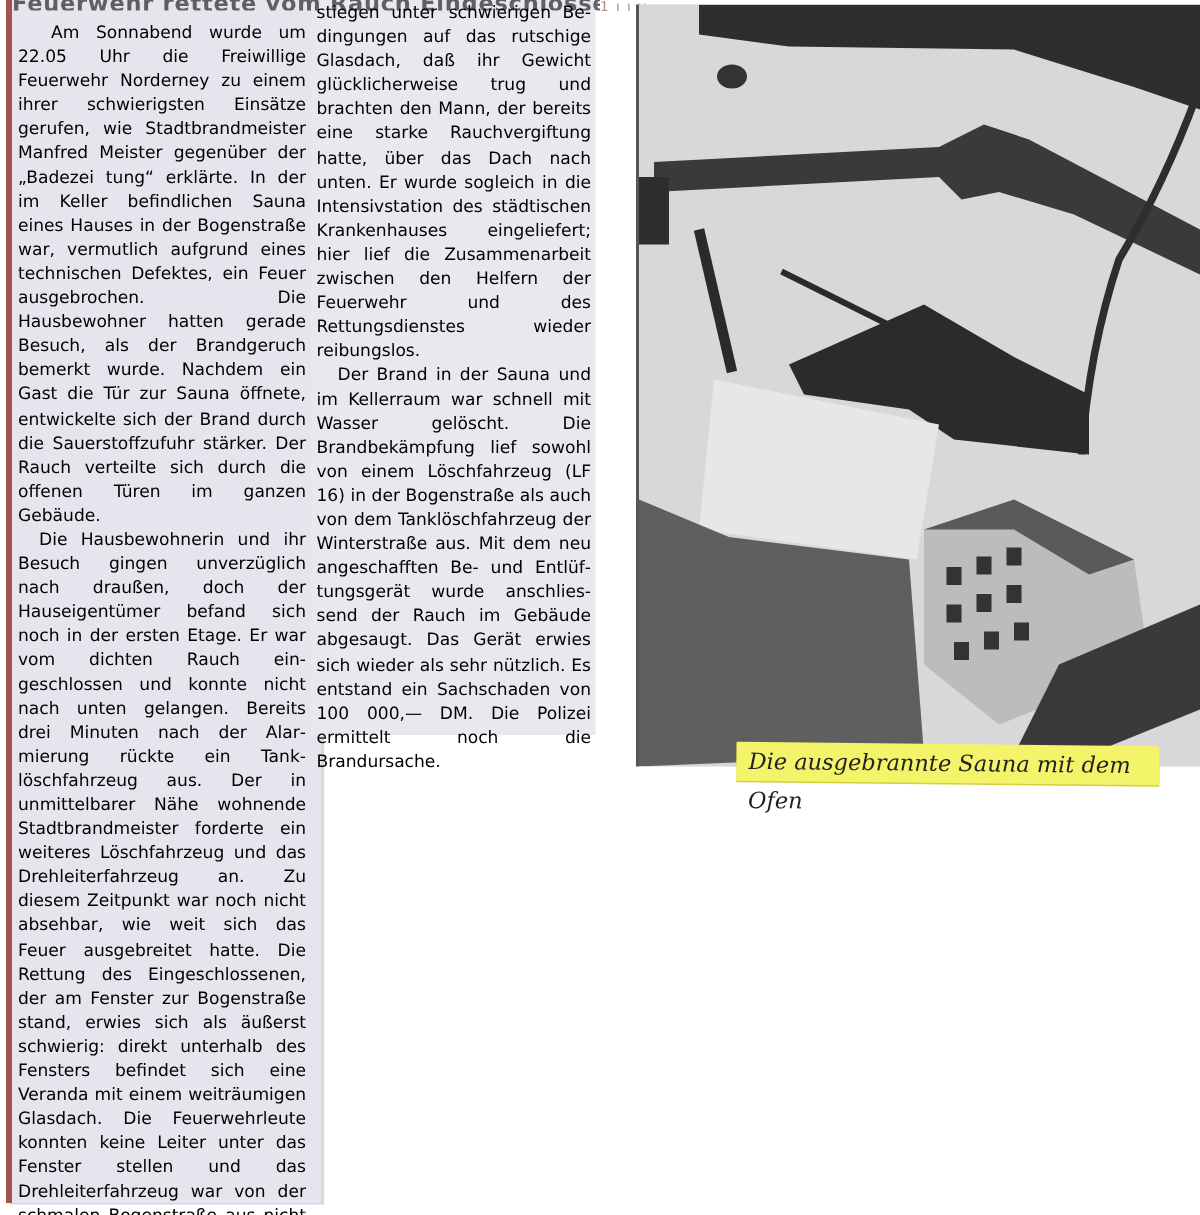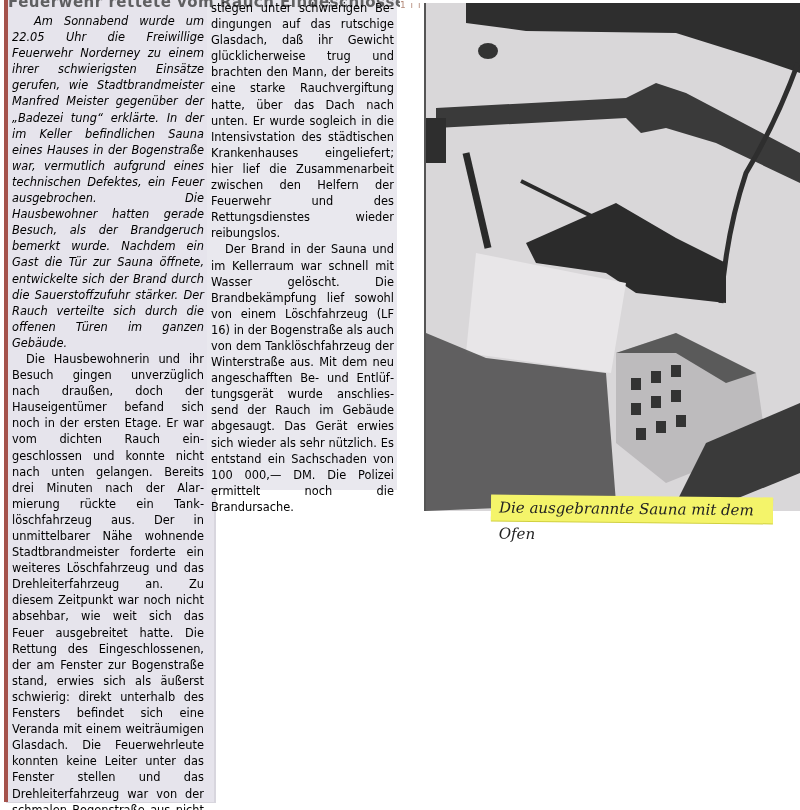--- a/index.html
+++ b/index.html
@@ -26,21 +26,21 @@
       position:absolute; left:8px; top:-7px; width:392px; height:14px;
       font-weight:bold; font-size:15px; color:#333;
       white-space:nowrap; overflow:hidden; letter-spacing:0.5px;
       opacity:0.75;
     }
     .text {
       position:absolute; font-size:11.4px; line-height:16.1px;
       text-align:justify; hyphens:manual;
     }
     .text p { margin:0; text-indent:14px; }
-    .text p.first { text-indent:22px;font-style:italic; }
+    .text p.first { text-indent:22px; }
     .left-text { left:12px; top:13px; width:192px; }
     .mid-text { left:211px; top:0; width:183px; }
     .stray {
       position:absolute; left:400px; top:0; font-size:9px; color:#b48a7a; letter-spacing:1px;
     }
     .photo {
       position:absolute; left:424px; top:3px; width:374px; height:508px;
       background:#d8d6d8; overflow:hidden;
       border-left:2px solid #555;
     }

